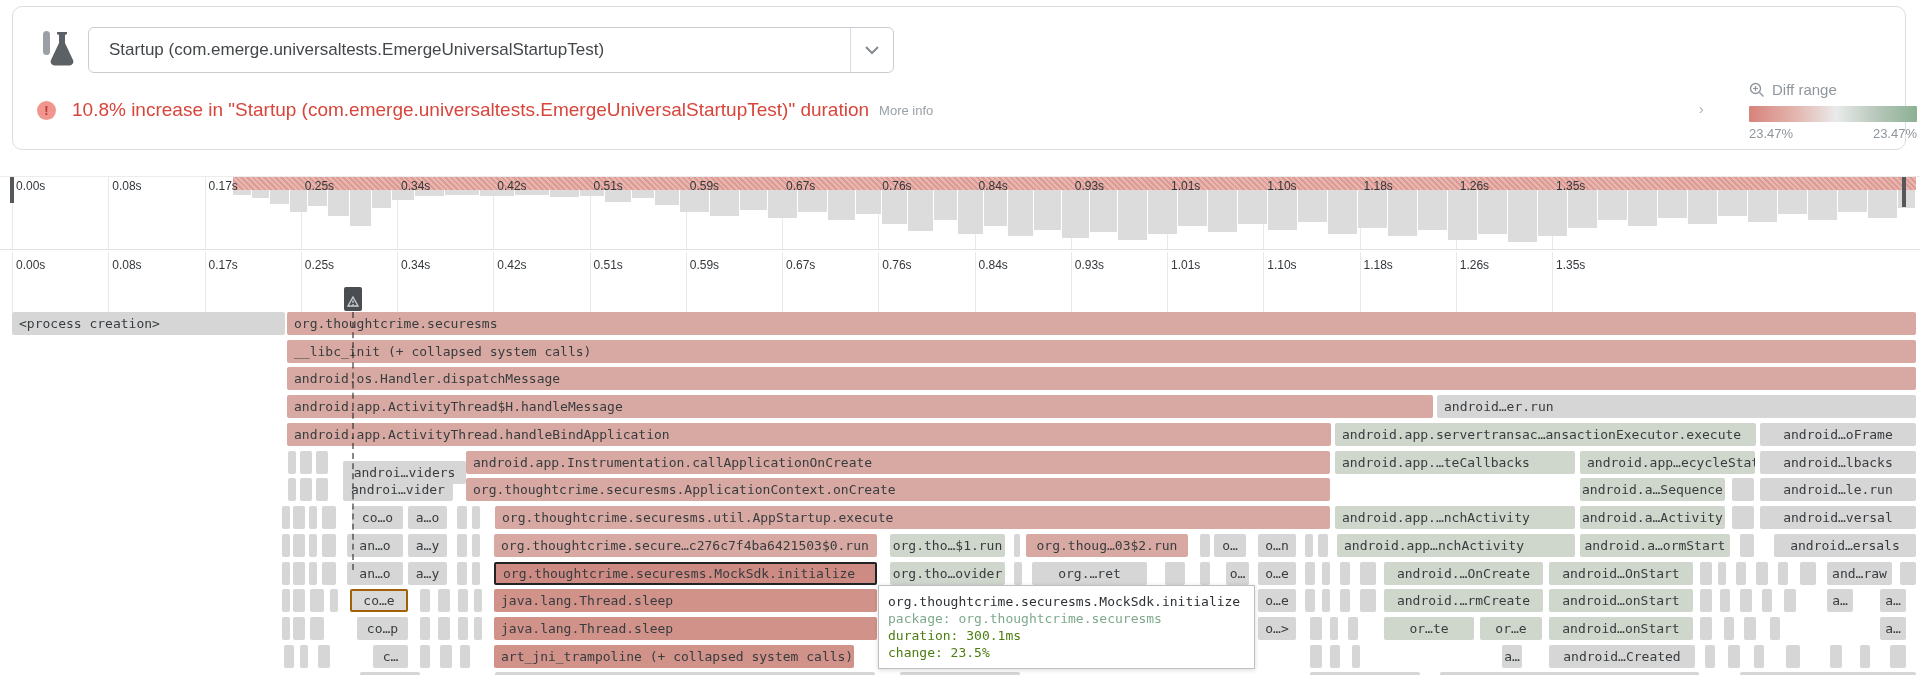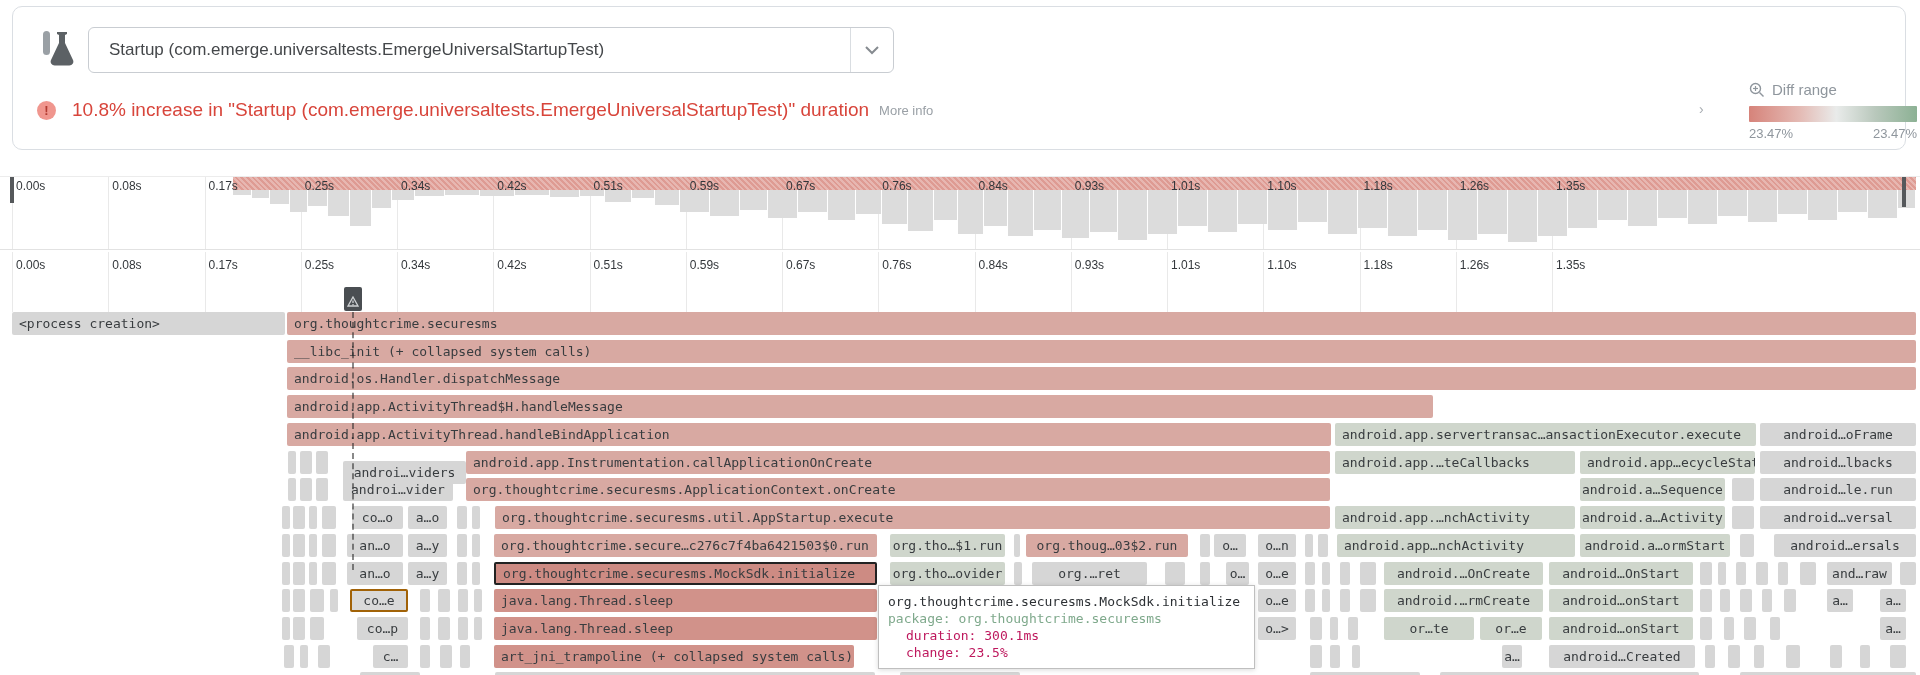--- a/index.html
+++ b/index.html
@@ -58,21 +58,21 @@
   .c-green{background:#cfd6cc;}
   .c-sel{background:#cd8b83;border:2px solid #222;line-height:19px;}
   .c-grayhl{background:#d9d9d9;border:2px solid #a16207;line-height:19px;}
 
   
   .tooltip{position:absolute;left:878px;top:585px;width:377px;box-sizing:border-box;background:#fff;
            border:1px solid #bfbfbf;box-shadow:0 1px 5px rgba(0,0,0,.15);padding:7px 9px;z-index:9;
            font-family:"DejaVu Sans Mono","Liberation Mono",monospace;font-size:13px;line-height:17px;}
   .tt-title{color:#2d3135;}
   .tt-pkg{color:#7fa98c;}
-  .tt-line{color:#be185d;margin-left:18px;}
+  .tt-line{color:#4d7c0f;}
 </style>
 </head>
 <body>
 
 <div id="app">
 
   <div class="card">
     <svg class="flask" viewBox="0 0 34 40">
       <rect x="3" y="2" width="7" height="24" rx="3.5" fill="#9aa0a5"></rect>
       <path d="M17 3 h10 v2 l-2 1 v8 l8 17 a4 4 0 0 1 -3.6 5.6 H14.6 A4 4 0 0 1 11 31 l8 -17 v-8 l-2 -1 z" fill="#5c6165"></path>
@@ -256,20 +256,21 @@
     </svg>
   </div>
   <div class="marker-line"></div>
 
   <div class="flame" id="flame">
       <div class="frame c-gray" style="left: 12px; top: 312px; width: 273px;">&lt;process creation&gt;</div>
       <div class="frame c-pink" style="left: 287px; top: 312px; width: 1629px;">org.thoughtcrime.securesms</div>
       <div class="frame c-pink" style="left: 287px; top: 340px; width: 1629px;">__libc_init (+ collapsed system calls)</div>
       <div class="frame c-pink" style="left: 287px; top: 367px; width: 1629px;">android.os.Handler.dispatchMessage</div>
       <div class="frame c-pink" style="left: 287px; top: 395px; width: 1146px;">android.app.ActivityThread$H.handleMessage</div>
+      <div class="frame c-gray" style="left: 1437px; top: 395px; width: 479px;">android…er.run</div>
       <div class="frame c-pink" style="left: 287px; top: 423px; width: 1044px;">android.app.ActivityThread.handleBindApplication</div>
       <div class="frame c-green" style="left: 1335px; top: 423px; width: 421px;">android.app.servertransac…ansactionExecutor.execute</div>
       <div class="frame c-gray center" style="left: 1760px; top: 423px; width: 156px;">android…oFrame</div>
       <div class="frame c-gray center" style="left: 288px; top: 451px; width: 8px;"></div>
       <div class="frame c-gray center" style="left: 300px; top: 451px; width: 12px;"></div>
       <div class="frame c-gray center" style="left: 316px; top: 451px; width: 12px;"></div>
       <div class="frame c-gray center" style="left: 343px; top: 461px; width: 123px;">androi…viders</div>
       <div class="frame c-pink" style="left: 466px; top: 451px; width: 864px;">android.app.Instrumentation.callApplicationOnCreate</div>
       <div class="frame c-green" style="left: 1335px; top: 451px; width: 240px;">android.app.…teCallbacks</div>
       <div class="frame c-green" style="left: 1580px; top: 451px; width: 175px;">android.app…ecycleState</div>

